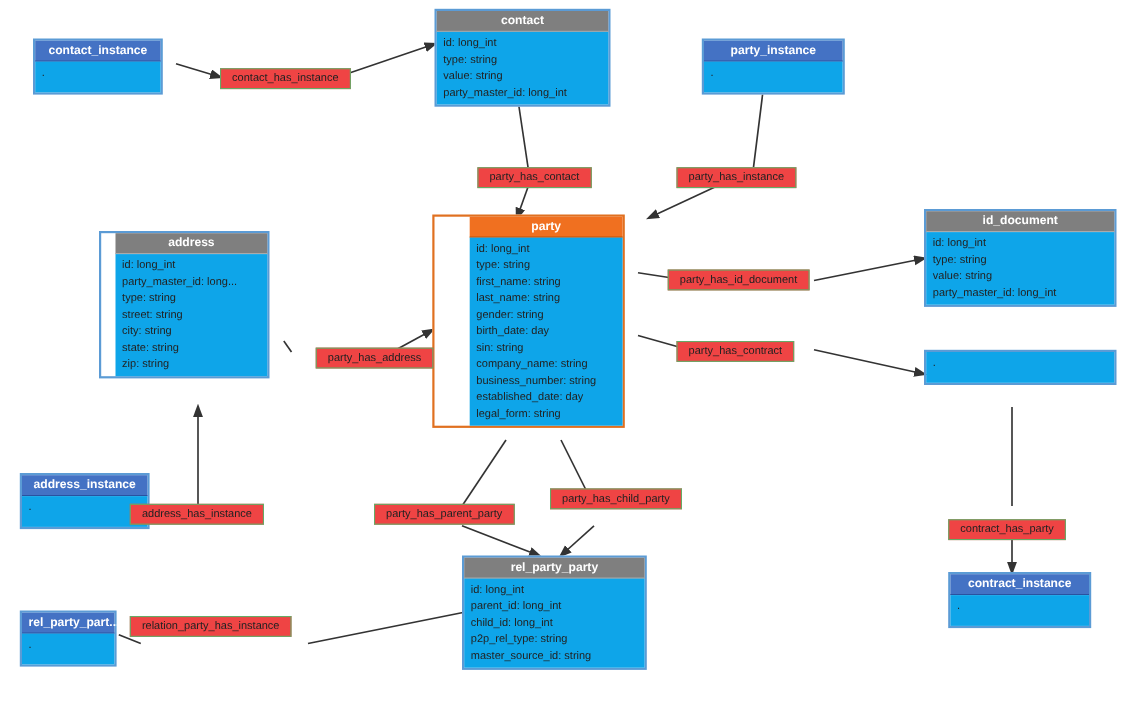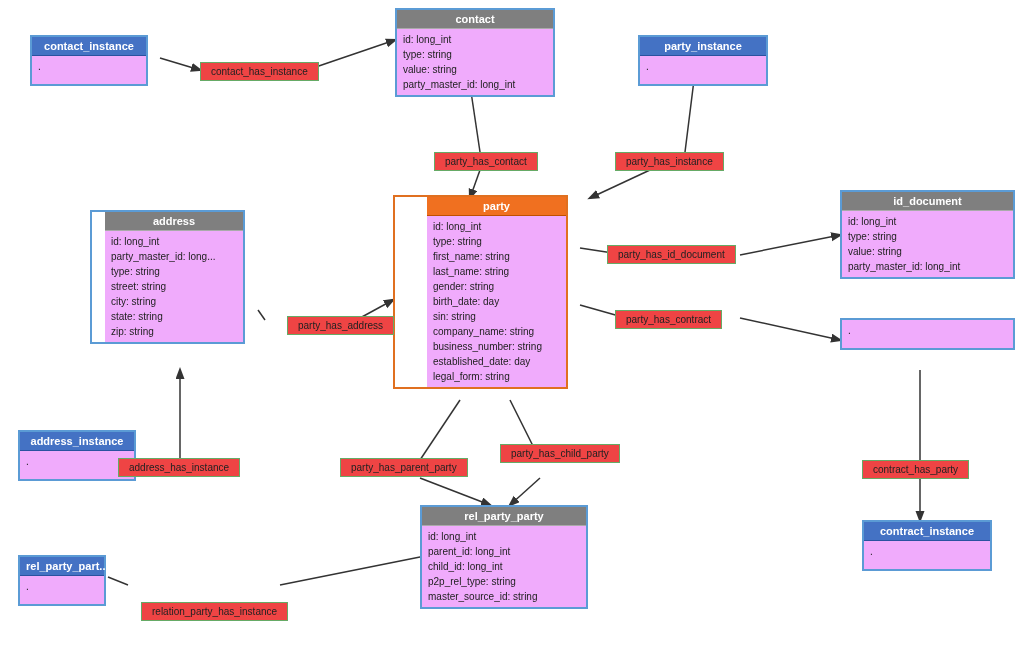--- a/index.html
+++ b/index.html
@@ -33,21 +33,21 @@
       padding: 3px 6px;
       text-align: center;
       font-weight: bold;
       color: #fff;
       font-size: 11px;
     }
     .entity-header.gray { background: #7f7f7f; border-bottom: 1px solid #aaa; }
     .entity-header.orange { background: #f07020; border-bottom: 1px solid #c05000; }
     .entity-header.blue { background: #4472c4; border-bottom: 1px solid #2a52a0; }
     .entity-body {
-      background: #f0abfc;
+      background: #0ea5e9;
       padding: 3px 6px;
       line-height: 1.5;
       font-size: 10px;
       color: #222;
     }
     .relation-box {
       position: absolute;
       background: #ef4444;
       border: 1px solid #66aa66;
       padding: 3px 10px;
@@ -244,21 +244,21 @@
   </div>
 
   <div class="relation-box" style="left:340px; top:458px;">
     <span>party_has_parent_party</span>
   </div>
 
   <div class="relation-box" style="left:500px; top:444px;">
     <span>party_has_child_party</span>
   </div>
 
-  <div class="relation-box" style="left:862px; top:460px;text-align:right;">
+  <div class="relation-box" style="left:862px; top:472px;text-align:right;">
     <span>contract_has_party</span>
   </div>
 
-  <div class="relation-box" style="left:118px; top:602px;margin-left:23px;">
+  <div class="relation-box" style="left:118px; top:560px;">
     <span>relation_party_has_instance</span>
   </div>
 
 </div>
 
 </body></html>

